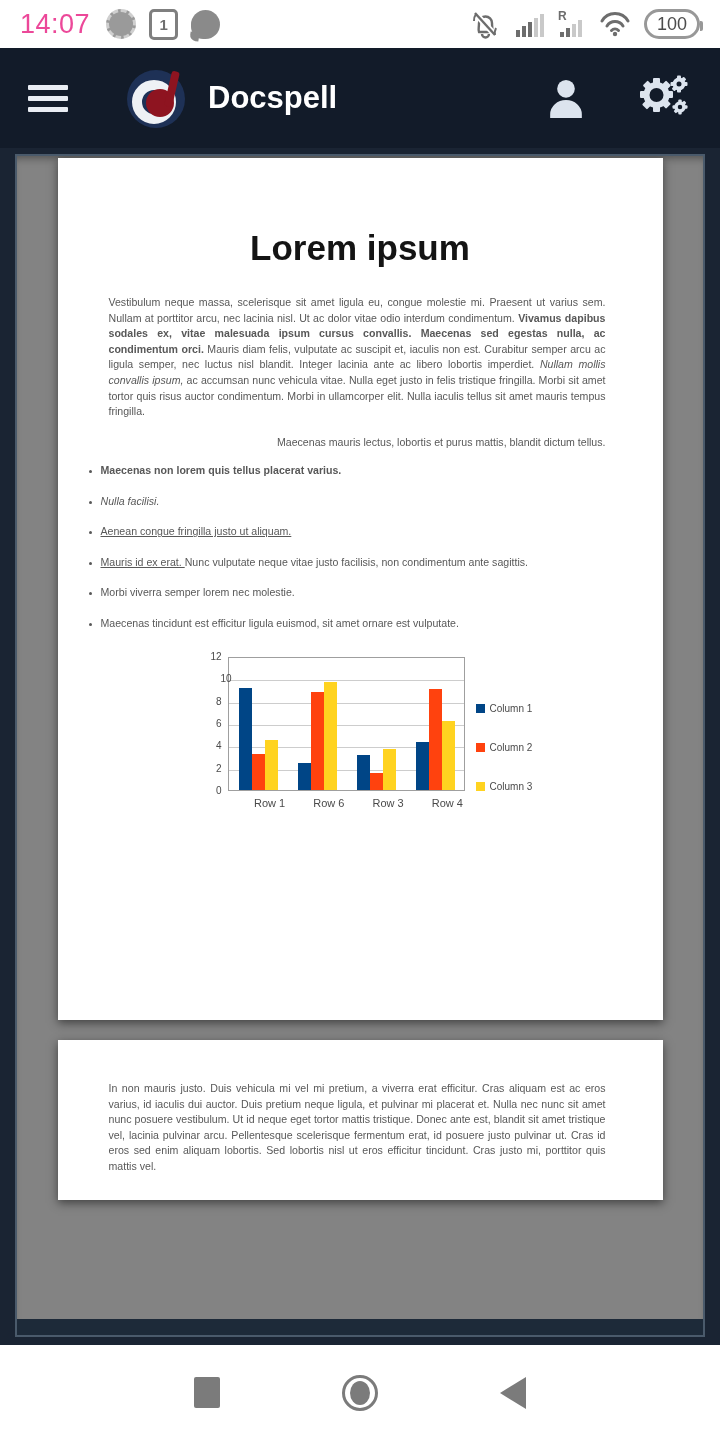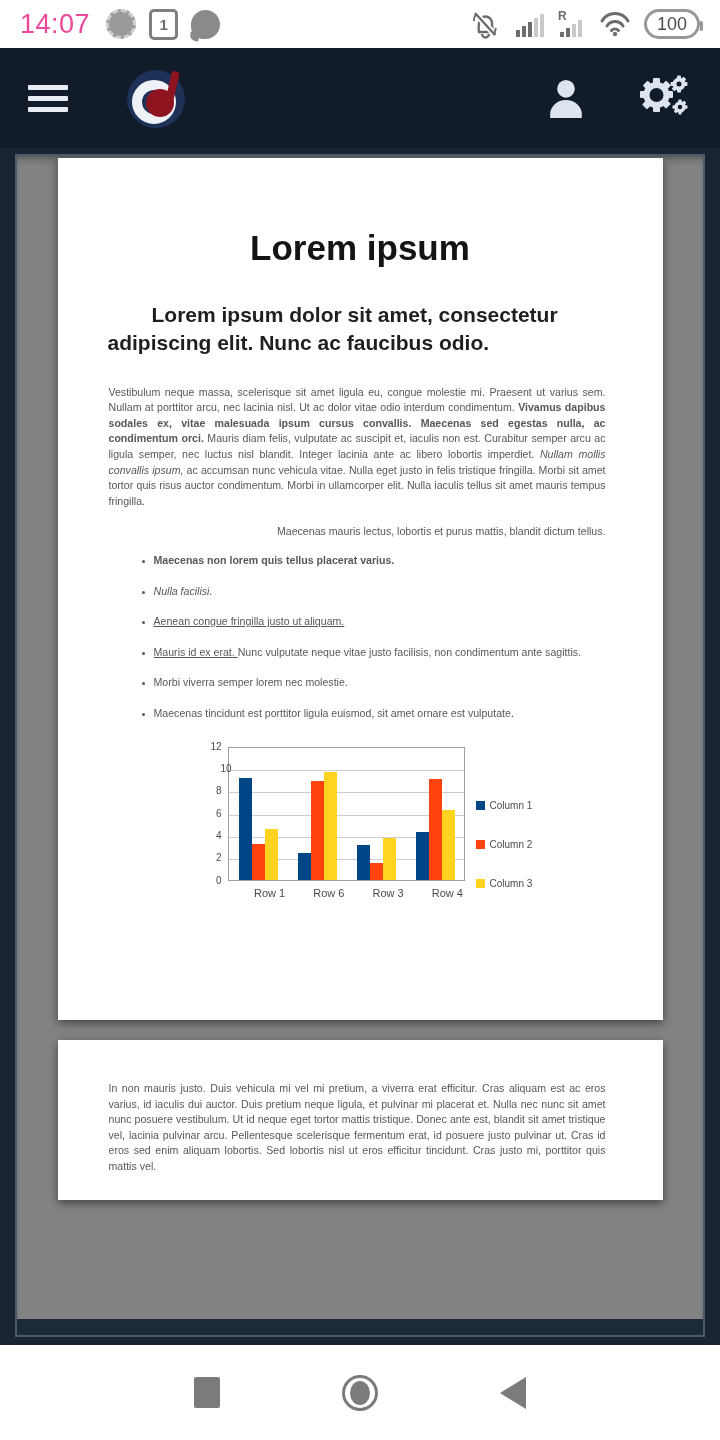--- a/index.html
+++ b/index.html
@@ -42,21 +42,21 @@
   
   .pdf-scroll { flex:1 1 auto; background:#838383; overflow:hidden; box-shadow: inset 0 7px 9px -5px rgba(0,0,0,0.4); margin-bottom:16px; }
   .page { width:605px; margin:16px auto; background:#ffffff; box-shadow:0 3px 9px rgba(0,0,0,0.5); }
   .page-1 { height:862px; margin-top:2px; overflow:hidden; }
   .page-2 { margin-top:20px; height:160px; overflow:hidden; padding:41px 57px 0 51px; }
 
   .doc-title { margin-top:70px; text-align:center; font-size:35px; font-weight:bold; color:#141414; }
   .doc-h2 { margin:33px 53px 0 50px; font-size:21px; font-weight:bold; color:#1f1f1f; line-height:1.35; text-indent:44px; }
   .doc-p { margin:27px 57px 0 51px; font-size:10.6px; line-height:15.6px; color:#585858; text-align:justify; }
   .doc-p.short { margin-top:15px; text-align:right; }
-  .doc-list { margin:13px 57px 0 0; padding-left:96px; }
+  .doc-list { margin:13px 57px 0 0; padding-left:43px; }
   .doc-list li { font-size:10.6px; line-height:15px; color:#585858; margin-bottom:15.5px; }
   .doc-list li::marker { font-size:9px; color:#585858; }
   .sg-b { font-weight:bold; }
   .sg-i { font-style:italic; }
   .sg-u { text-decoration:underline; }
   .p2-text { font-size:10.6px; line-height:15.6px; color:#585858; text-align:justify; }
 
   
   .chart-wrap { margin:17px 0 0 146px; }
   .chart { position:relative; width:335px; height:170px; font-size:10.5px; color:#4a4a4a; }
@@ -130,20 +130,21 @@
         <i></i>
         <i></i>
         <i></i>
       </div>
     <svg class="logo" viewBox="0 0 64 64">
       <circle cx="32" cy="33" r="29" fill="#1e3156"></circle>
       <circle cx="30" cy="36" r="17" fill="none" stroke="#eef1f5" stroke-width="10"></circle>
       <circle cx="36" cy="37" r="14" fill="#8e1420"></circle>
       <rect x="44" y="5" width="8" height="36" rx="3" transform="rotate(13 48 23)" fill="#8e1420"></rect>
     </svg>
+    <span class="app-title">Docspell</span>
     <svg class="user-btn" width="40" height="44" viewBox="0 0 24 26">
       <circle cx="12" cy="7.5" r="5.3" fill="#dce4ee"></circle>
       <path d="M2.5 25 v-2.2 a9.5 8.6 0 0 1 19 0 V25 z" fill="#dce4ee"></path>
     </svg>
     <svg class="cogs-btn" width="52" height="48" viewBox="0 0 52 48">
       <g fill="#dce4ee">
         <g>
           <rect x="17" y="4" width="7" height="8" rx="1"></rect>
           <rect x="17" y="30" width="7" height="8" rx="1"></rect>
           <rect x="4" y="17" width="8" height="7" rx="1"></rect>
@@ -176,30 +177,29 @@
     </svg>
   </div>
 
   <div class="content">
     <div class="viewer-panel">
 
       <div class="pdf-scroll">
 
         <div class="page page-1">
           <div class="doc-title">Lorem ipsum</div>
-          <div class="doc-h2">Lorem ipsum dolor sit amet, consectetur adipiscing elit. Nunc ac faucibus odio.</div>
           <p class="doc-p"><span class="">Vestibulum neque massa, scelerisque sit amet ligula eu, congue molestie mi. Praesent ut varius sem. Nullam at porttitor arcu, nec lacinia nisl. Ut ac dolor vitae odio interdum condimentum. </span><span class="sg-b">Vivamus dapibus sodales ex, vitae malesuada ipsum cursus convallis. Maecenas sed egestas nulla, ac condimentum orci. </span><span class="">Mauris diam felis, vulputate ac suscipit et, iaculis non est. Curabitur semper arcu ac ligula semper, nec luctus nisl blandit. Integer lacinia ante ac libero lobortis imperdiet. </span><span class="sg-i">Nullam mollis convallis ipsum,</span><span class=""> ac accumsan nunc vehicula vitae. Nulla eget justo in felis tristique fringilla. Morbi sit amet tortor quis risus auctor condimentum. Morbi in ullamcorper elit. Nulla iaculis tellus sit amet mauris tempus fringilla.</span></p>
           <p class="doc-p short">Maecenas mauris lectus, lobortis et purus mattis, blandit dictum tellus.</p>
           <ul class="doc-list">
               <li><span class="sg-b">Maecenas non lorem quis tellus placerat varius.</span></li>
               <li><span class="sg-i">Nulla facilisi.</span></li>
               <li><span class="sg-u">Aenean congue fringilla justo ut aliquam. </span></li>
               <li><span class="sg-u">Mauris id ex erat. </span><span class="">Nunc vulputate neque vitae justo facilisis, non condimentum ante sagittis.</span></li>
               <li><span class="">Morbi viverra semper lorem nec molestie.</span></li>
-              <li><span class="">Maecenas tincidunt est porttitor ligula euismod, sit amet ornare est vulputate.</span></li>
+              <li><span class="">Maecenas tincidunt est efficitur ligula euismod, sit amet ornare est vulputate.</span></li>
             </ul>
           <div class="chart-wrap">
             <div class="chart">
               <div class="plot">
                   <div class="gridline" style="top: 111.667px;"></div>
                   <div class="gridline" style="top: 89.3333px;"></div>
                   <div class="gridline" style="top: 67px;"></div>
                   <div class="gridline" style="top: 44.6667px;"></div>
                   <div class="gridline" style="top: 22.3333px;"></div>
                   <div class="bar" style="left: 10.125px; height: 101.617px; background: rgb(0, 69, 134);"></div>
@@ -208,21 +208,21 @@
                   <div class="bar" style="left: 69.375px; height: 26.8px; background: rgb(0, 69, 134);"></div>
                   <div class="bar" style="left: 82.375px; height: 98.2667px; background: rgb(255, 66, 14);"></div>
                   <div class="bar" style="left: 95.375px; height: 107.758px; background: rgb(255, 211, 32);"></div>
                   <div class="bar" style="left: 128.625px; height: 34.6167px; background: rgb(0, 69, 134);"></div>
                   <div class="bar" style="left: 141.625px; height: 16.75px; background: rgb(255, 66, 14);"></div>
                   <div class="bar" style="left: 154.625px; height: 41.3167px; background: rgb(255, 211, 32);"></div>
                   <div class="bar" style="left: 187.875px; height: 48.0167px; background: rgb(0, 69, 134);"></div>
                   <div class="bar" style="left: 200.875px; height: 100.5px; background: rgb(255, 66, 14);"></div>
                   <div class="bar" style="left: 213.875px; height: 69.2333px; background: rgb(255, 211, 32);"></div>
                 </div>
-              <div class="legend" style="top: 62px; gap: 28px;">
+              <div class="legend" style="top: 55px; gap: 28px;">
                   <div class="legend-item">
                     <span class="legend-swatch" style="background: rgb(0, 69, 134);"></span>
                     <span class="legend-label">Column 1</span>
                   </div>
                   <div class="legend-item">
                     <span class="legend-swatch" style="background: rgb(255, 66, 14);"></span>
                     <span class="legend-label">Column 2</span>
                   </div>
                   <div class="legend-item">
                     <span class="legend-swatch" style="background: rgb(255, 211, 32);"></span>

